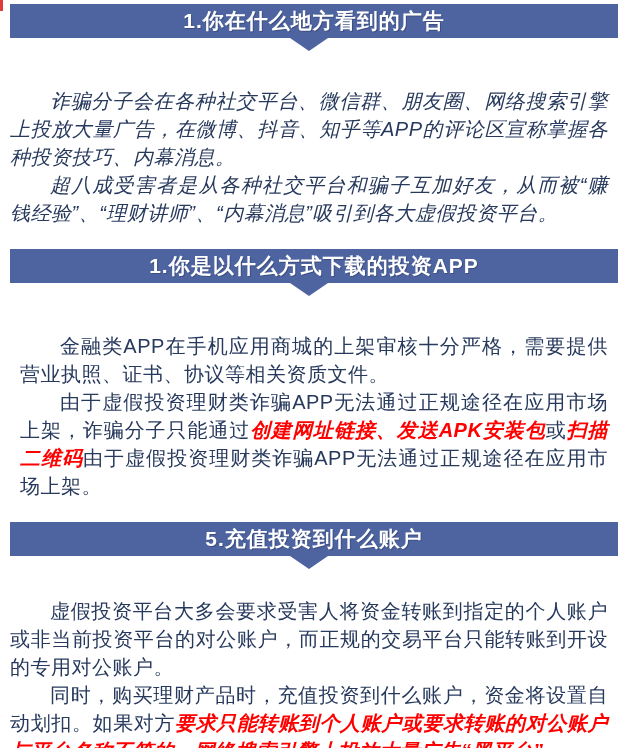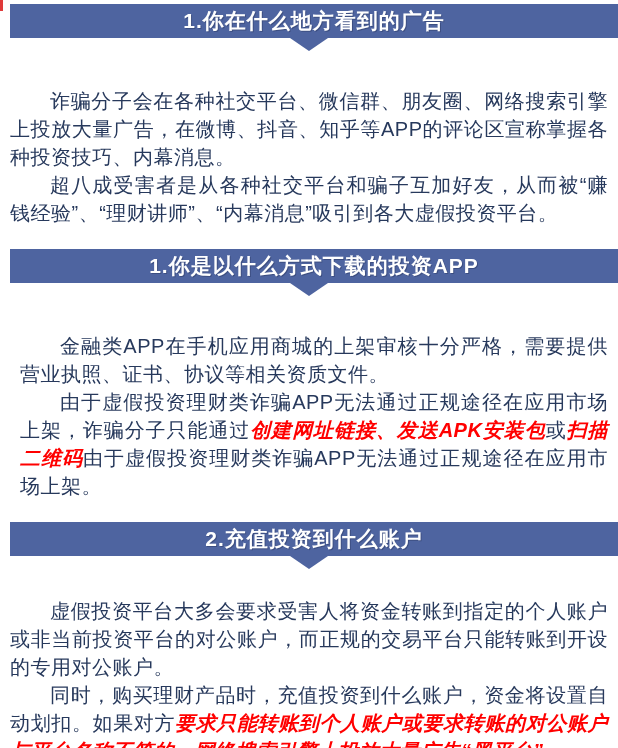--- a/index.html
+++ b/index.html
@@ -40,21 +40,21 @@
   .sec2{margin-top:22px;}
   .sec3{margin-top:22px;}
   .body{
     padding:0 10px 0 10px;
     color:#27395c;
     font-size:20px;
     line-height:28px;
     text-align:justify;
     letter-spacing:0.5px;
   }
-  .sec1 .body{margin-top:36px;}
+  .sec1 .body{margin-top:36px;font-style:italic;}
   .sec2 .body{margin-top:36px;padding-left:20px;}
   .sec3 .body{margin-top:28px;}
   .body p{
     margin:0;
     text-indent:2em;
   }
   .em{
     color:#ff0000;
     font-weight:bold;
     font-style:italic;
@@ -84,21 +84,21 @@
     </div>
     <div class="banner-arrow"></div>
     <div class="body">
       <p><span>金融类APP在手机应用商城的上架审核十分严格，需要提供营业执照、证书、协议等相关资质文件。</span></p>
       <p><span>由于虚假投资理财类诈骗APP无法通过正规途径在应用市场上架，诈骗分子只能通过</span><span class="em">创建网址链接、发送APK安装包</span><span>或</span><span class="em">扫描二维码</span><span>由于虚假投资理财类诈骗APP无法通过正规途径在应用市场上架。</span></p>
     </div>
   </section>
 
   <section class="sec3">
     <div class="banner">
-      <span class="banner-title">2.充值投资到什么账户</span>
+      <span class="banner-title">5.充值投资到什么账户</span>
     </div>
     <div class="banner-arrow"></div>
     <div class="body">
       <p><span>虚假投资平台大多会要求受害人将资金转账到指定的个人账户或非当前投资平台的对公账户，而正规的交易平台只能转账到开设的专用对公账户。</span></p>
       <p><span>同时，购买理财产品时，充值投资到什么账户，资金将设置自动划扣。如果对方</span><span class="em">要求只能转账到个人账户或要求转账的对公账户与平台名称不符的，网络搜索引擎上投放大量广告“黑平台”。</span></p>
     </div>
   </section>
 
 </div>
 

